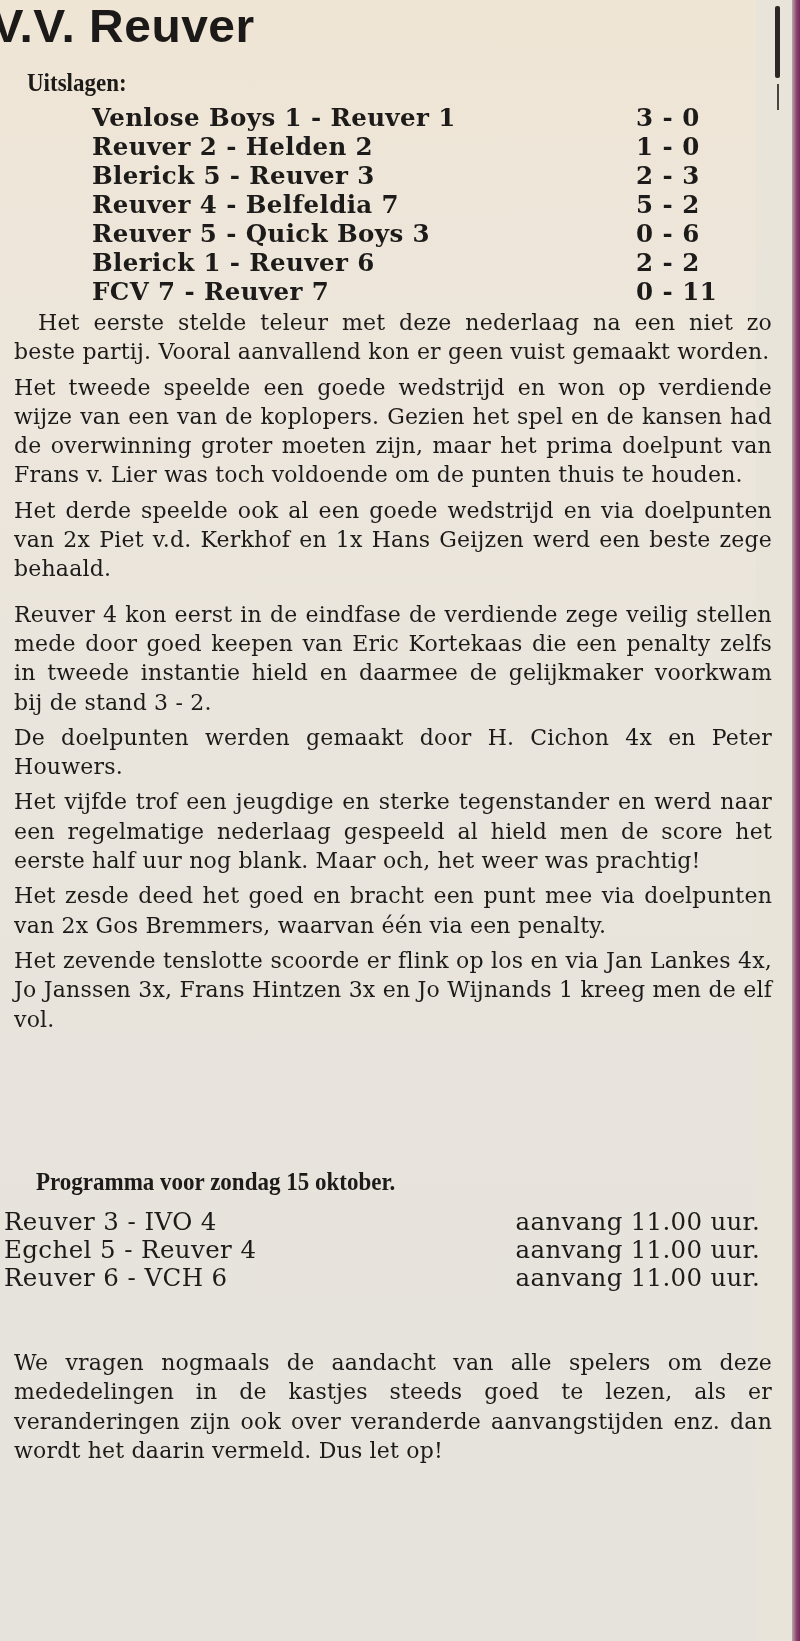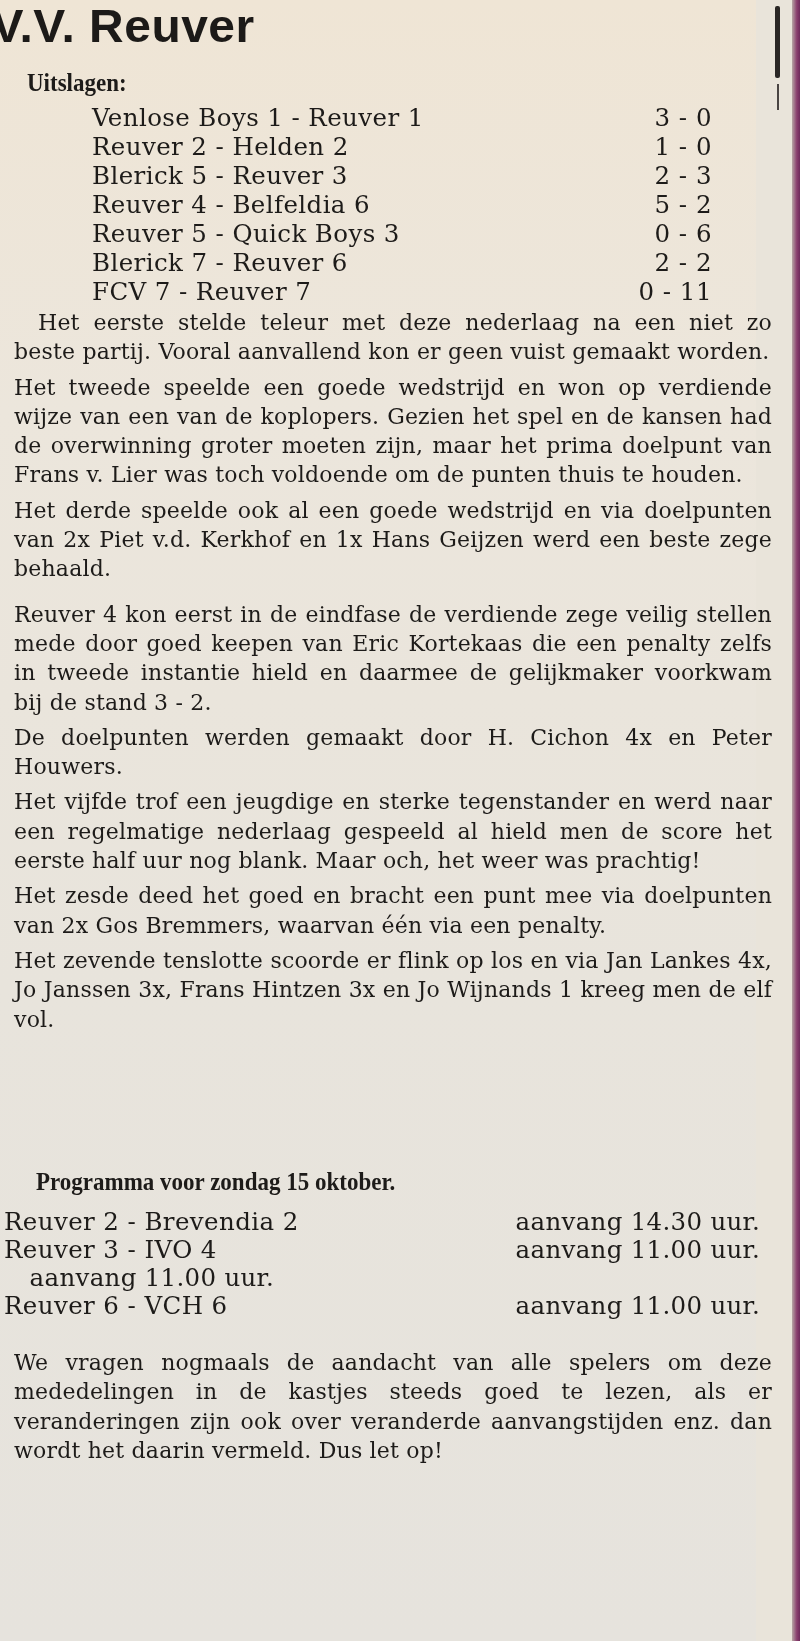--- a/index.html
+++ b/index.html
@@ -33,25 +33,25 @@
     color: #1c1a18; transform: scaleX(1.02);
   }
   .subhead {
     position: absolute; margin: 0;
     font-family: "Liberation Serif", "DejaVu Serif", serif;
     font-weight: bold; font-size: 25px; color: #1d1b19;
     transform: scaleX(0.92); transform-origin: left center;
   }
   .results {
     position: absolute; left: 92px; top: 103px; width: 620px;
-    font-size: 24.5px; line-height: 29px;
+    font-size: 24.5px; line-height: 29px; font-weight: bold;
   }
   .results .row { display: flex; justify-content: space-between; height: 29px; }
   .results .match { white-space: nowrap; letter-spacing: 0.4px; }
-  .results .score { width: 76px; white-space: nowrap; letter-spacing: 0.5px; text-align: right; }
+  .results .score { width: 76px; white-space: nowrap; letter-spacing: 0.5px; }
   .body {
     position: absolute; left: 14px; width: 758px;
     font-size: 22px; line-height: 29.3px;
     text-align: justify; letter-spacing: 0.2px;
   }
   .body p { margin: 0 0 6px 0; }
   .body p.indent { text-indent: 24px; }
   .body p.tight { margin-bottom: 16px; }
   .schedule {
     position: absolute; left: 4px; top: 1208px; width: 756px;
@@ -80,29 +80,29 @@
     </div>
     <div class="row">
       <span class="match">Reuver 2 - Helden 2</span>
       <span class="score">1 - 0</span>
     </div>
     <div class="row">
       <span class="match">Blerick 5 - Reuver 3</span>
       <span class="score">2 - 3</span>
     </div>
     <div class="row">
-      <span class="match">Reuver 4 - Belfeldia 6</span>
+      <span class="match">Reuver 4 - Belfeldia 7</span>
       <span class="score">5 - 2</span>
     </div>
     <div class="row">
       <span class="match">Reuver 5 - Quick Boys 3</span>
       <span class="score">0 - 6</span>
     </div>
     <div class="row">
-      <span class="match">Blerick 7 - Reuver 6</span>
+      <span class="match">Blerick 1 - Reuver 6</span>
       <span class="score">2 - 2</span>
     </div>
     <div class="row">
       <span class="match">FCV 7 - Reuver 7</span>
       <span class="score">0 - 11</span>
     </div>
   </div>
 
   <div class="body" style="top:308px;">
     <p class="indent">Het eerste stelde teleur met deze nederlaag na een niet zo beste partij. Vooral aanvallend kon er geen vuist gemaakt worden.</p>
@@ -112,28 +112,25 @@
     <p>De doelpunten werden gemaakt door H. Cichon 4x en Peter Houwers.</p>
     <p>Het vijfde trof een jeugdige en sterke tegenstander en werd naar een regelmatige nederlaag gespeeld al hield men de score het eerste half uur nog blank. Maar och, het weer was prachtig!</p>
     <p>Het zesde deed het goed en bracht een punt mee via doelpunten van 2x Gos Bremmers, waarvan één via een penalty.</p>
     <p>Het zevende tenslotte scoorde er flink op los en via Jan Lankes 4x, Jo Janssen 3x, Frans Hintzen 3x en Jo Wijnands 1 kreeg men de elf vol.</p>
   </div>
 
   <div class="subhead" style="left:36px; top:1168px;">Programma voor zondag 15 oktober.</div>
 
   <div class="schedule">
     <div class="row">
-      <span class="match">Reuver 2 - Brevendia 2</span>
-      <span class="time">aanvang 14.30 uur.</span>
-    </div>
-    <div class="row">
       <span class="match">Reuver 3 - IVO 4</span>
       <span class="time">aanvang 11.00 uur.</span>
     </div>
     <div class="row">
+      <span class="match">Egchel 5 - Reuver 4</span>
       <span class="time">aanvang 11.00 uur.</span>
     </div>
     <div class="row">
       <span class="match">Reuver 6 - VCH 6</span>
       <span class="time">aanvang 11.00 uur.</span>
     </div>
   </div>
 
   <div class="body" style="top:1348px;">
     <p>We vragen nogmaals de aandacht van alle spelers om deze mededelingen in de kastjes steeds goed te lezen, als er veranderingen zijn ook over veranderde aanvangstijden enz. dan wordt het daarin vermeld. Dus let op!</p>

